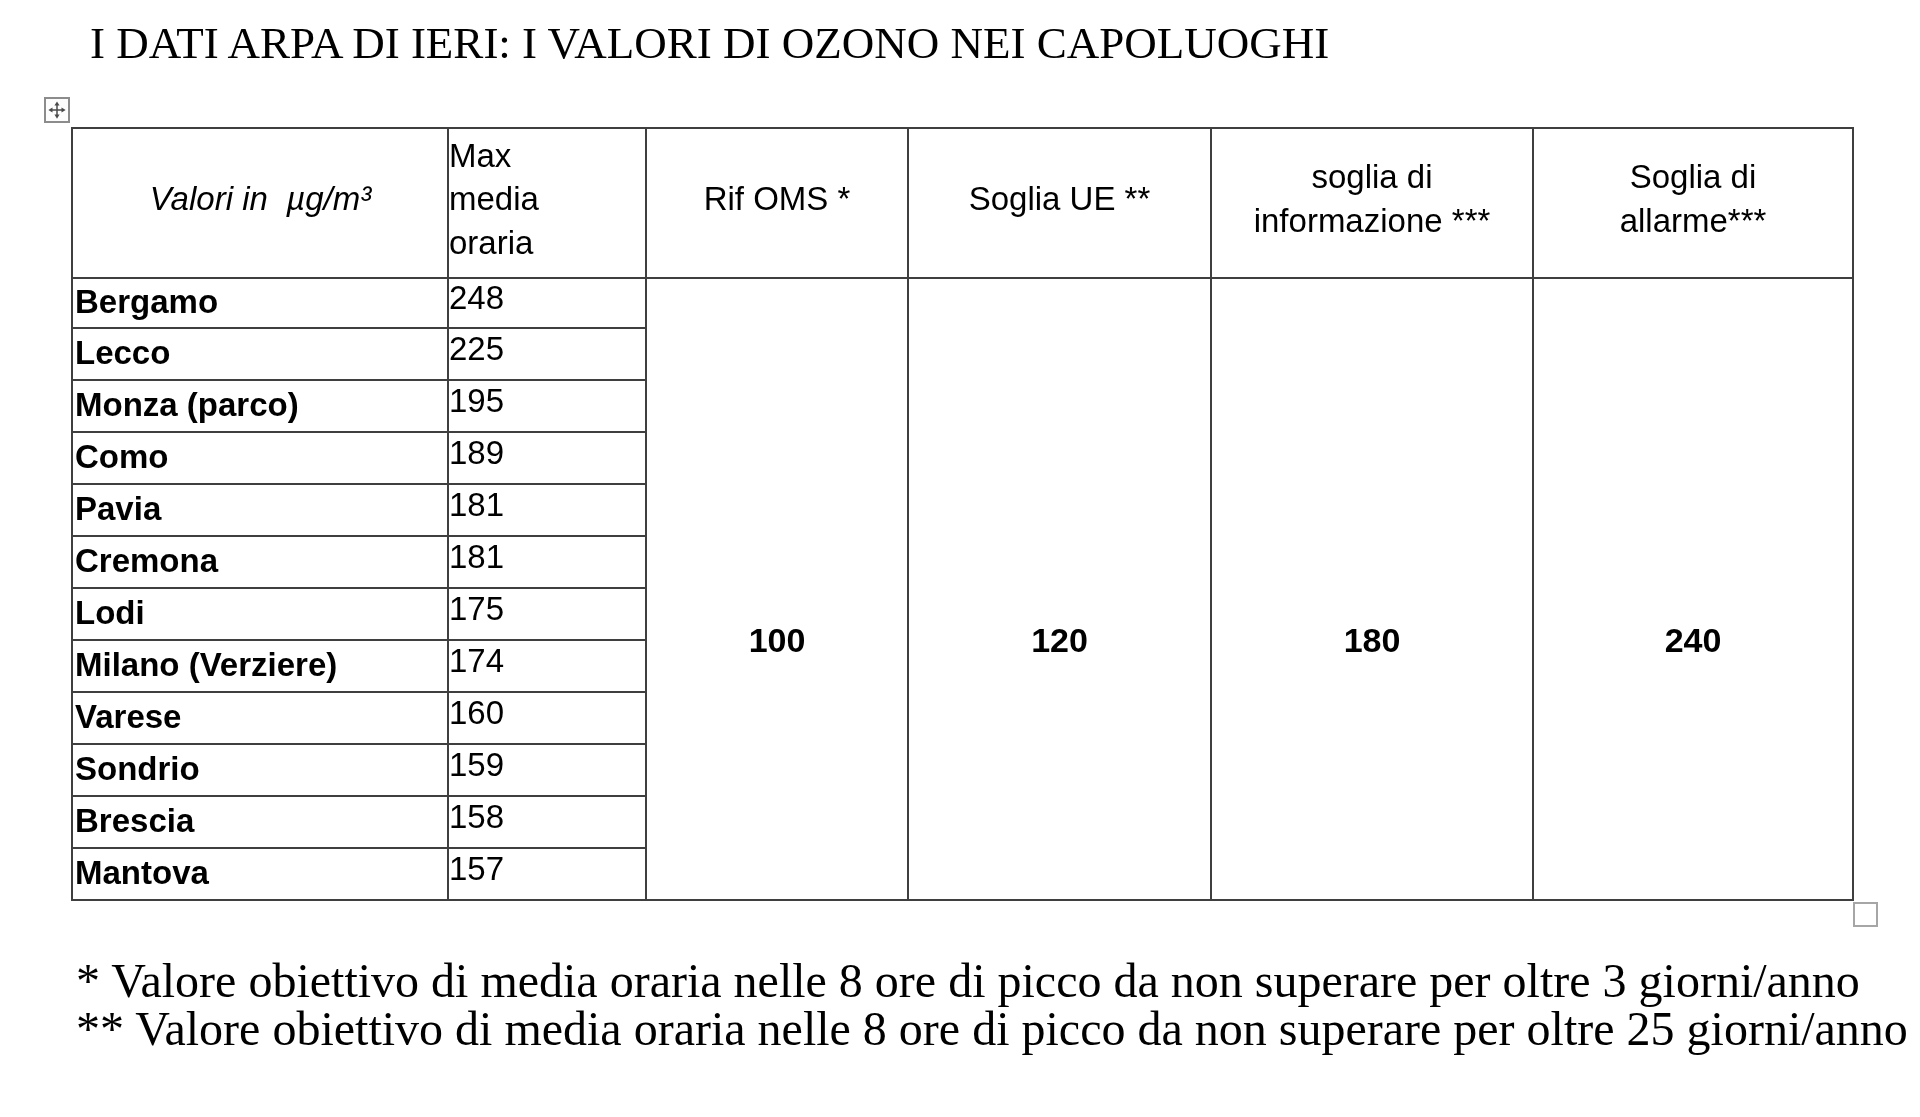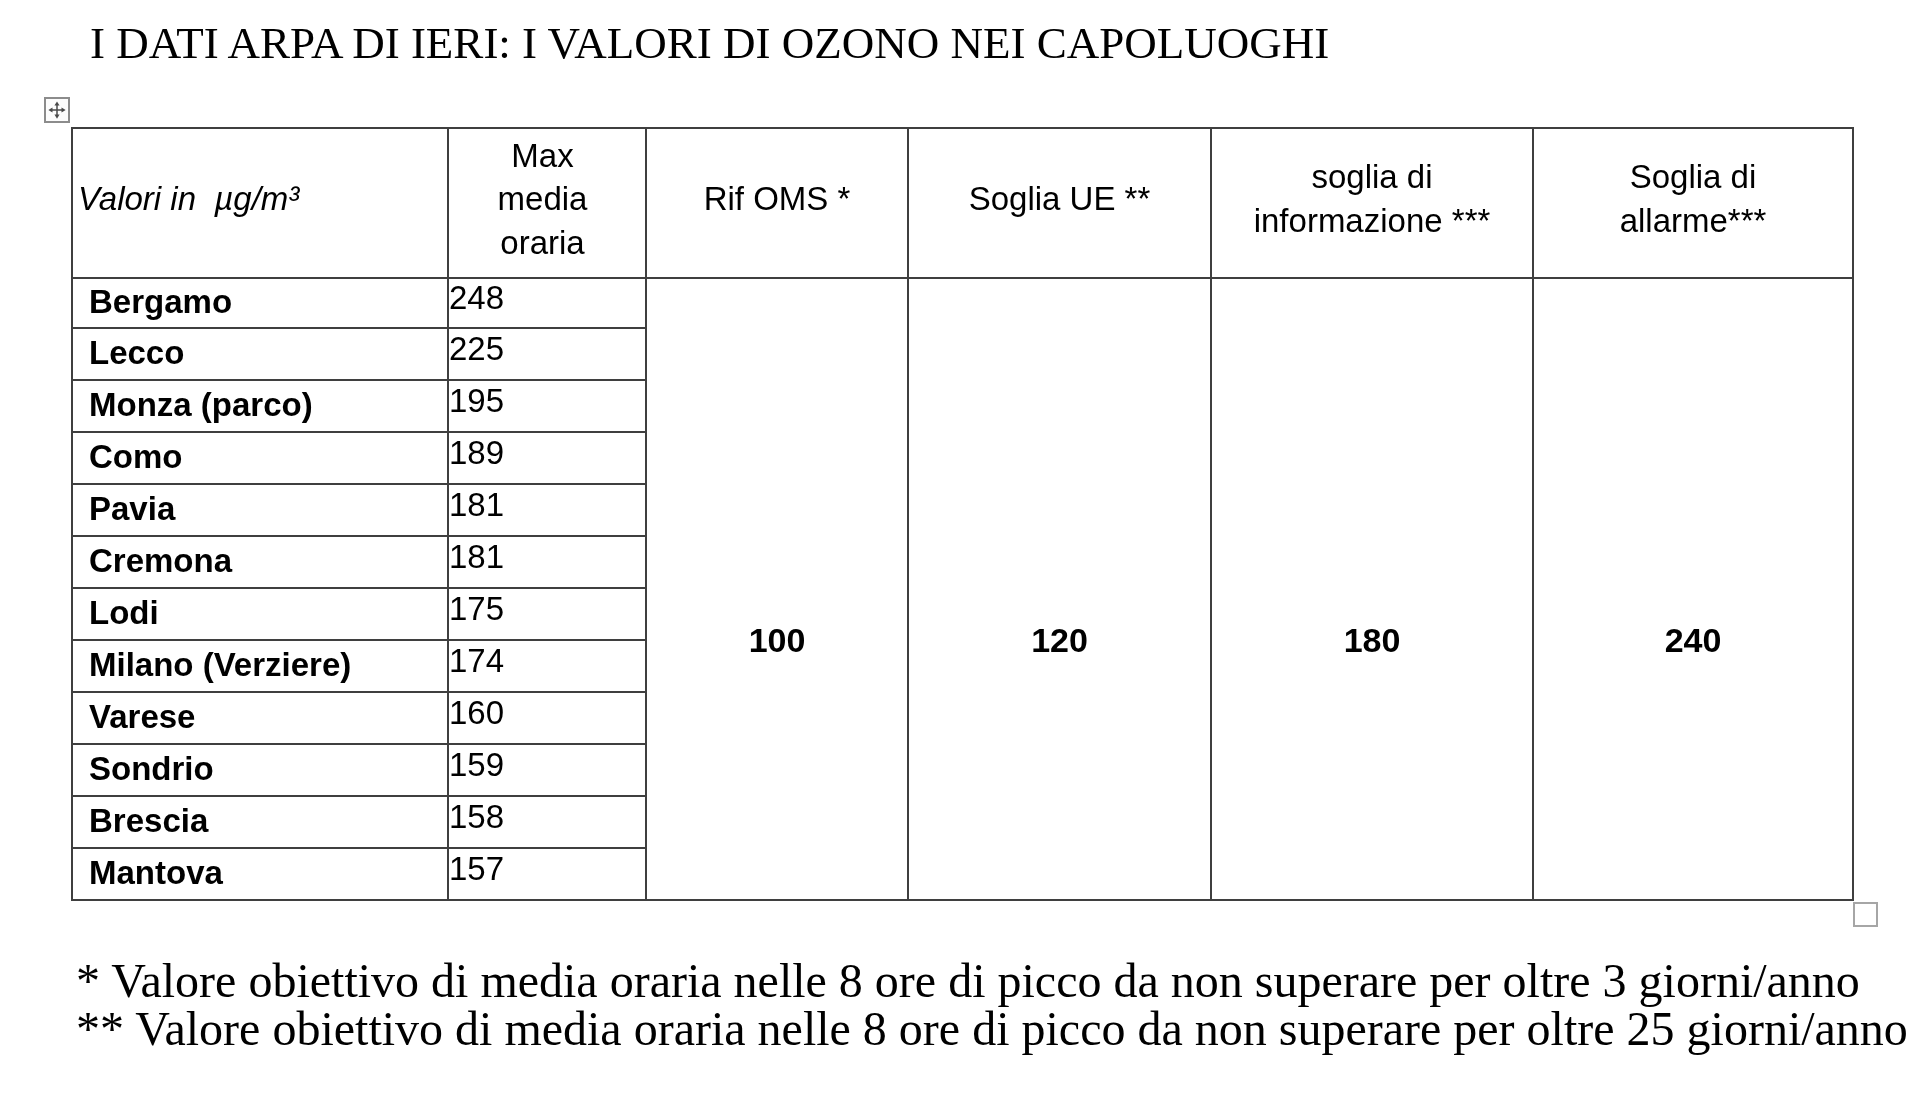--- a/index.html
+++ b/index.html
@@ -31,32 +31,32 @@
     width:1781px; border-collapse:collapse; table-layout:fixed;
   }
   table.ozone td {
     border:2px solid #3f3f3f; font-size:33px; color:#000;
     overflow:hidden; vertical-align:middle;
   }
   tr.r-head   { height:150px; }
   tr.r-first  { height:47px;  }
   tr.r-body   { height:52px;  }
   td.h-unit {
-    vertical-align:bottom; text-align:left; font-style:italic;
+    vertical-align:bottom; text-align:center; font-style:italic;
     padding:0 4px 8px 5px; white-space:pre-wrap;
   }
   td.h-max {
-    vertical-align:bottom; text-align:center; white-space:pre-line;
+    vertical-align:bottom; text-align:left; white-space:pre-line;
     padding:0 9px 8px 0; line-height:1.32; font-size:34px;border-radius:11px;
   }
   td.h-c {
     vertical-align:bottom; text-align:center; white-space:pre-line;
     padding:0 4px 8px 4px; line-height:1.32; font-size:34px;
   }
-  td.city-cell  { text-align:left; padding:0 4px 2px 16px; }
+  td.city-cell  { text-align:left; padding:0 4px 2px 2px; }
   .city-name    { font-weight:bold; }
   .city-suffix  { font-weight:bold; }
   td.value-cell { text-align:left; padding:0 10px 10px 0; }
   td.th-cell    { position:relative;margin-top:35px; }
   .th-val {
     position:absolute; left:0; top:58.3%; width:100%;
     transform:translateY(-50%); text-align:center;
     font-weight:bold; font-size:34px;
   }
   .footnotes {

